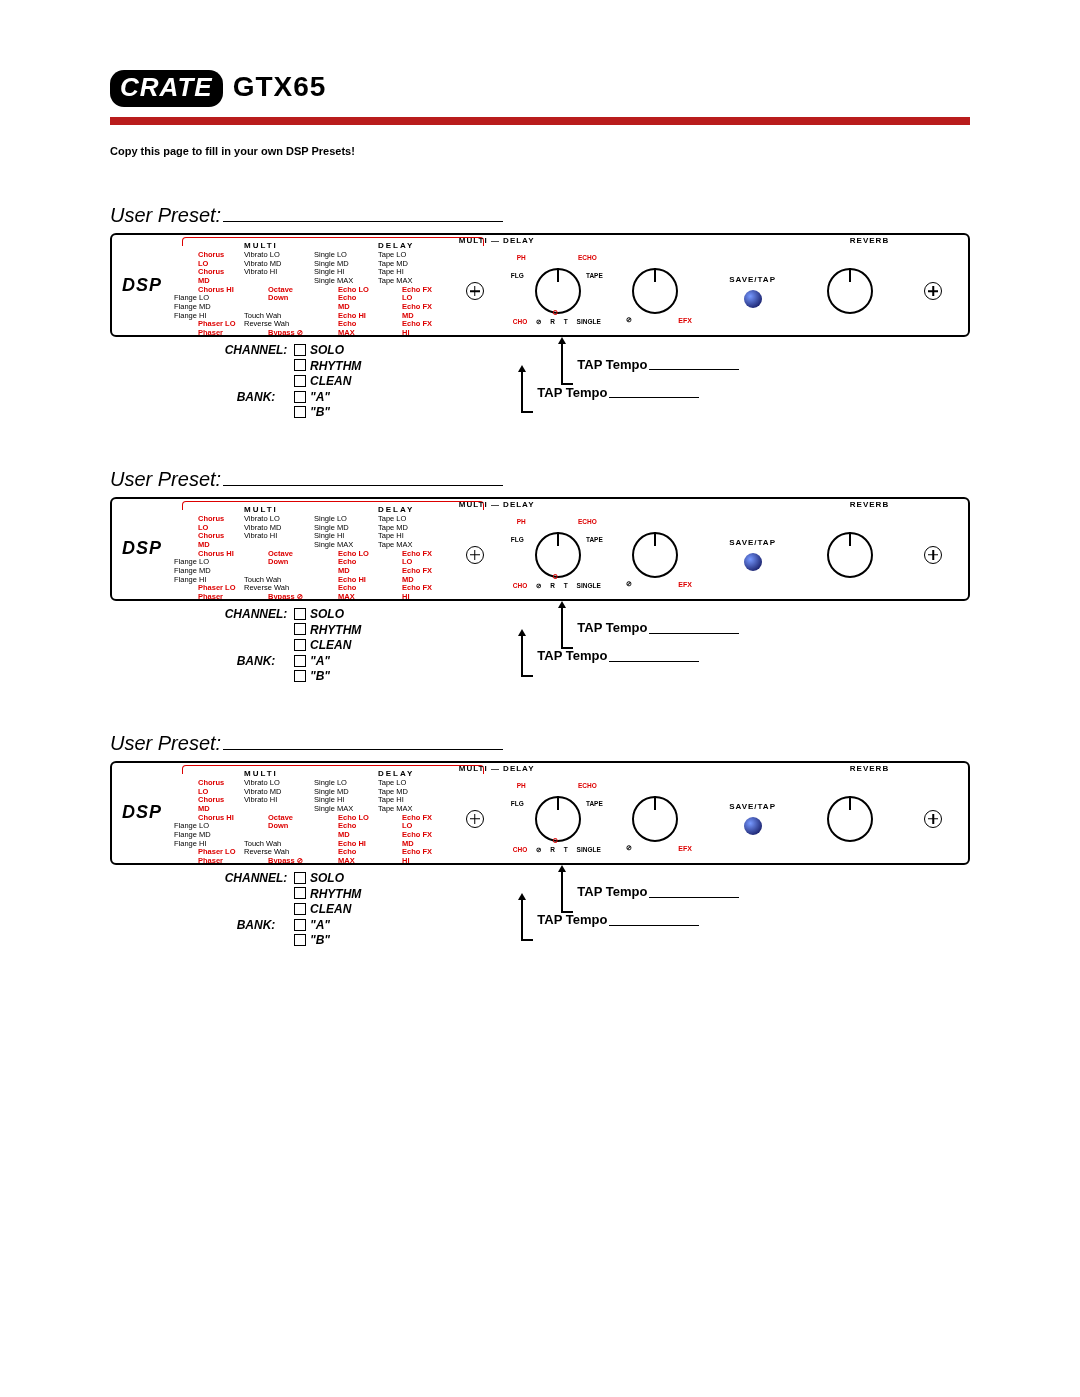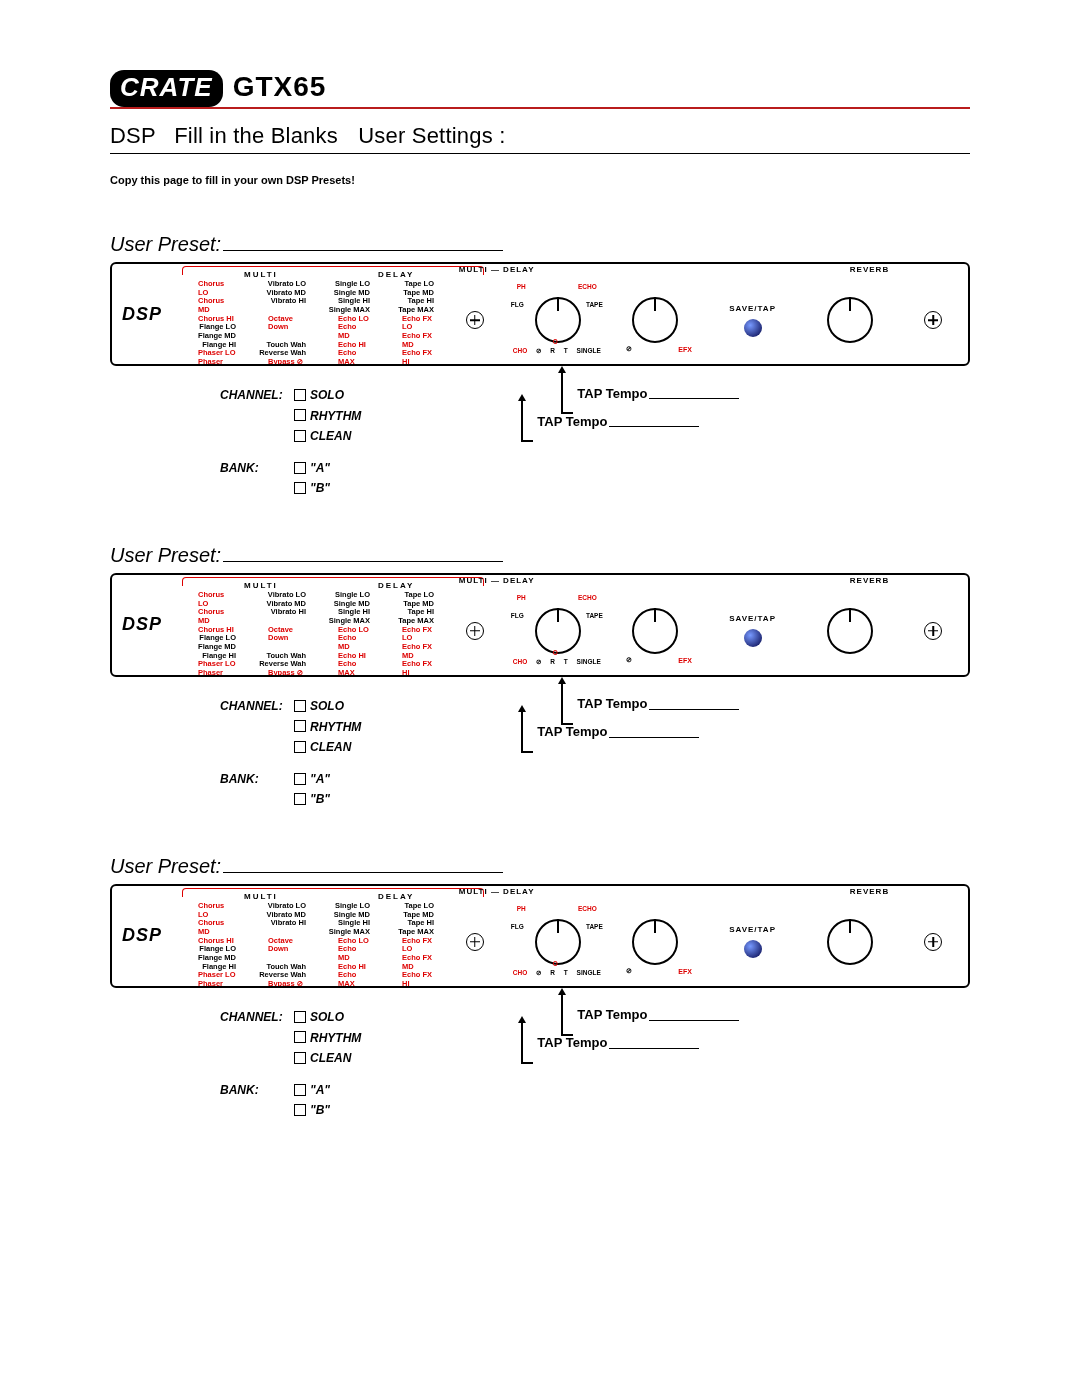--- a/index.html
+++ b/index.html
@@ -12,22 +12,22 @@
   }
   .page {
     width: 860px;
     margin: 70px auto 0 auto;
     position: relative;
   }
   .hdr {
     display: flex;
     align-items: baseline;
     gap: 10px;
-    border-bottom: 2px solid #b91c1c;
-    padding-bottom: 0;
+    border-bottom: 8px solid #b91c1c;
+    padding-bottom: 10px;
   }
   .brand {
     background: #000;
     color: #fff;
     padding: 2px 10px 4px 10px;
     border-radius: 14px;
     font-weight: 900;
     font-size: 26px;
     font-style: italic;
     letter-spacing: 1px;
@@ -105,21 +105,21 @@
     flex-direction: column;
   }
   .col .hdrlbl {
     font-size: 8px;
     letter-spacing: 2px;
     font-weight: 700;
     text-align: left;
     margin-bottom: 1px;
   }
   .red { color: #d00; font-weight: 700; margin-left: 24px; }
-  .blk { color: #000; font-weight: 700; text-align: right; }
+  .blk { color: #000; font-weight: 400; }
   .knobarea {
     flex: 1;
     display: flex;
     align-items: center;
     justify-content: space-around;
     position: relative;
     padding-top: 12px;
   }
   .knob {
     width: 42px;
@@ -188,21 +188,21 @@
   .chanbank div { line-height: 1.3; }
   .cbx {
     display: inline-block;
     width: 10px; height: 10px;
     border: 1.5px solid #000;
     vertical-align: middle;
     margin-right: 4px;
     position: relative;
     top: -1px;
   }
-  .chan-lbl { display:inline-block; width:72px; text-align:left; margin-right:2px;margin-top:16px; }
+  .chan-lbl { display:inline-block; width:72px; text-align:center; margin-right:2px; }
   .taptempo {
     margin-left: 160px;
     font-size: 13px;
     font-weight: 900;
     font-family: "Arial Black", Arial, sans-serif;
     position: relative;
   }
   .taptempo .tt-row { display:flex; align-items:center; }
   .arrow {
     display:inline-block;
@@ -245,25 +245,20 @@
 </style>
 </head>
 <body>
 
 <div class="page">
   <div class="hdr">
     <span class="brand">CRATE</span>
     <span class="model">GTX65</span>
   </div>
 
-  <div class="title-row">
-    <span class="t1">DSP</span>
-    <span class="t2">Fill in the Blanks</span>
-    <span class="t3">User Settings :</span>
-  </div>
 
   <div class="instr">Copy this page to fill in your own DSP Presets!</div>
 
   <div id="preset-container">
   <div class="preset-block">
     <div class="preset-label">User Preset:<span class="preset-line"></span></div>
 
   <div class="panel">
     <div class="dsp-logo">DSP</div>
     <div style="position:absolute; left:70px; top:2px; width:300px; height:8px; border:1px solid #d00; border-bottom:none; border-radius:4px 4px 0 0;"></div>

